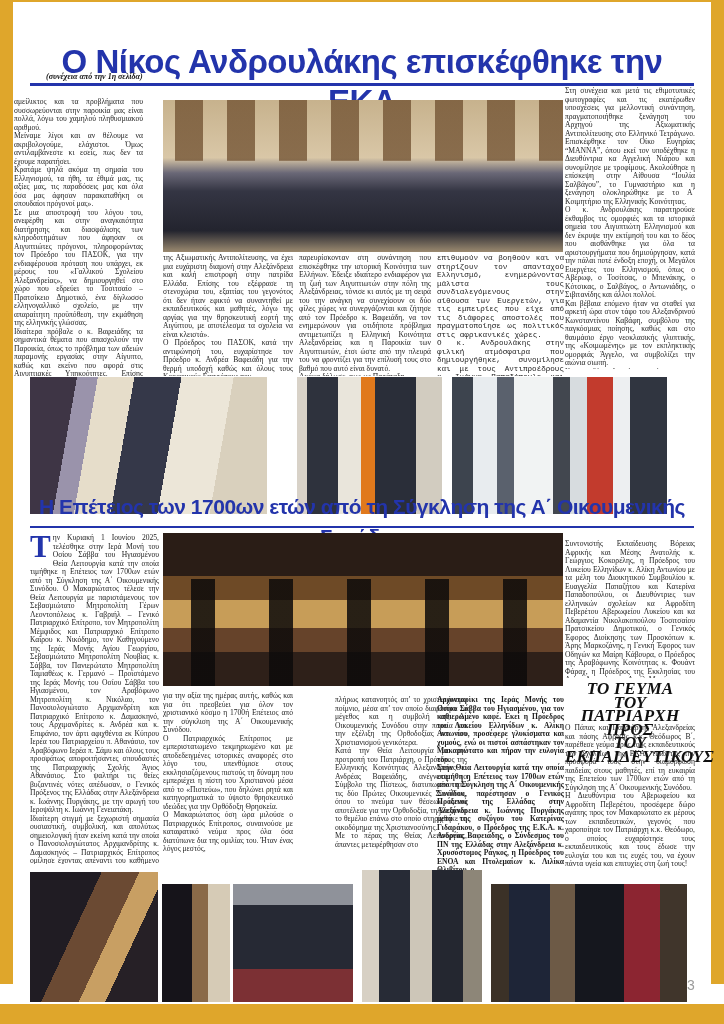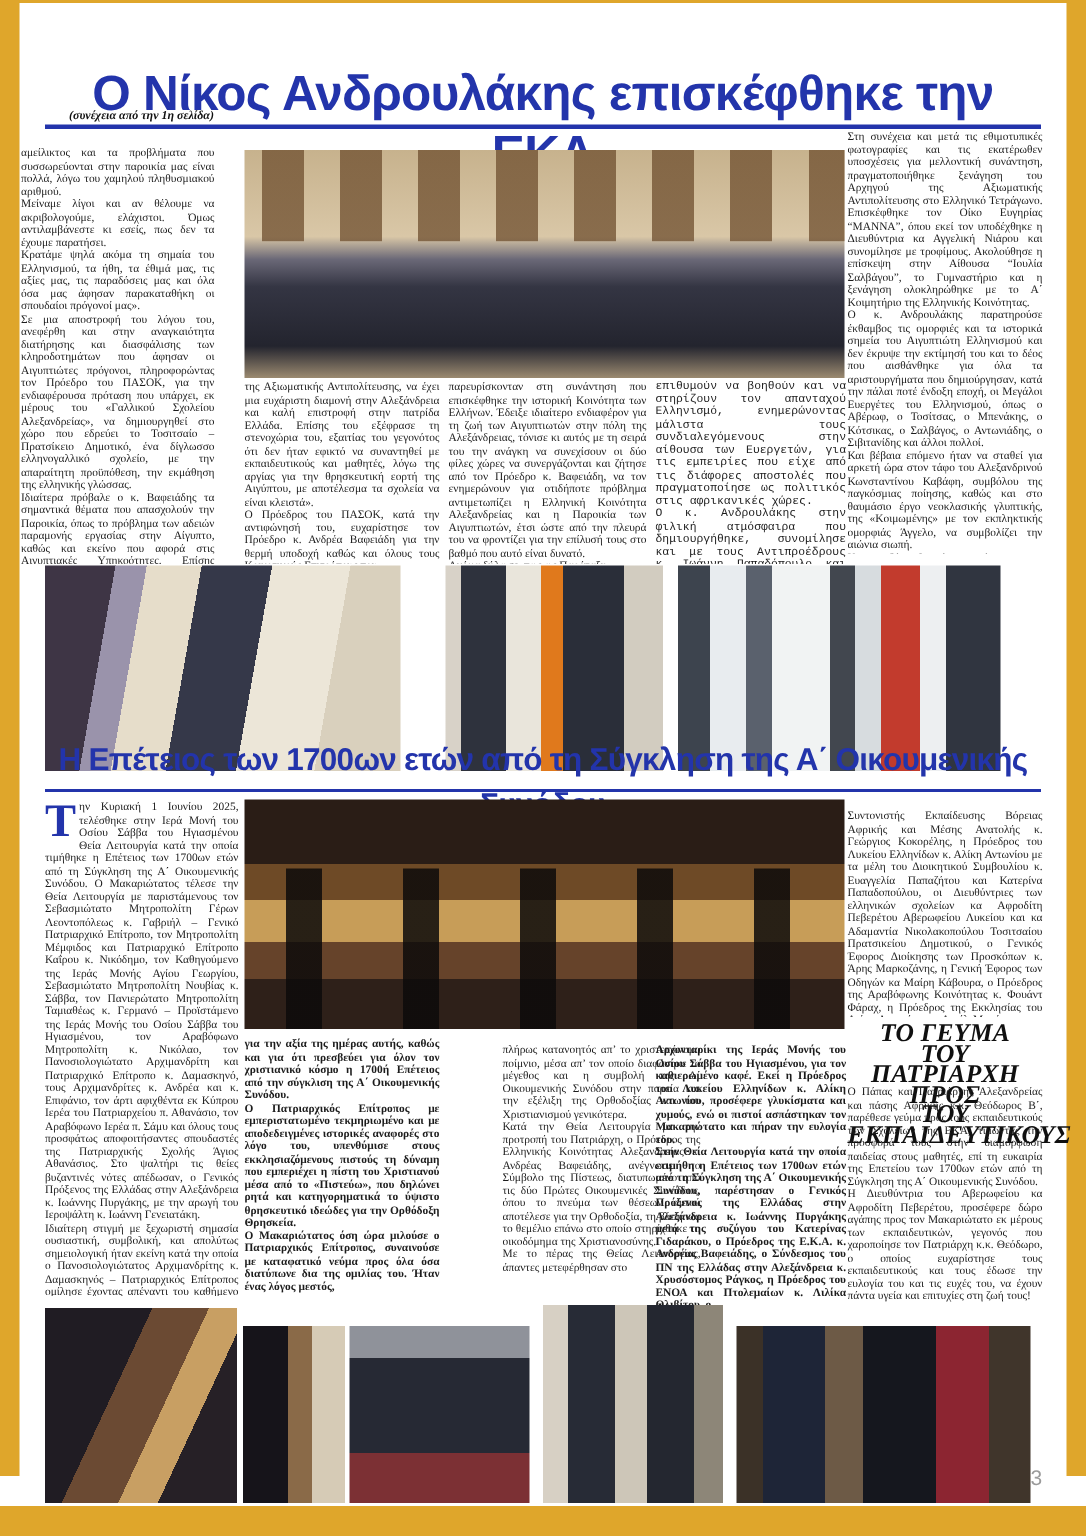--- a/index.html
+++ b/index.html
@@ -82,21 +82,21 @@
 
   <div class="photo ph-church" style="left:163px;top:533px;width:400px;height:153px;"></div>
 
   <div class="col" style="left:565px;top:540px;width:130px;height:138px;">Συντονιστής Εκπαίδευσης Βόρειας Αφρικής και Μέσης Ανατολής κ. Γεώργιος Κοκορέλης, η Πρόεδρος του Λυκείου Ελληνίδων κ. Αλίκη Αντωνίου με τα μέλη του Διοικητικού Συμβουλίου κ. Ευαγγελία Παπαζήτου και Κατερίνα Παπαδοπούλου, οι Διευθύντριες των ελληνικών σχολείων κα Αφροδίτη Πεβερέτου Αβερωφείου Λυκείου και κα Αδαμαντία Νικολακοπούλου Τοσιτσαίου Πρατσικείου Δημοτικού, ο Γενικός Έφορος Διοίκησης των Προσκόπων κ. Άρης Μαρκοζάνης, η Γενική Έφορος των Οδηγών κα Μαίρη Κάβουρα, ο Πρόεδρος της Αραβόφωνης Κοινότητας κ. Φουάντ Φάραχ, η Πρόεδρος της Εκκλησίας του Αγίου Αντωνίου κα Αντέλ Μπούτρος, και πολλοί εκπαιδευτικοί και πάροικοι.</div>
   <div class="subhead" style="left:565px;top:682px;width:130px;">ΤΟ ΓΕΥΜΑ
 ΤΟΥ ΠΑΤΡΙΑΡΧΗ ΠΡΟΣ
 ΤΟΥ ΕΚΠΑΙΔΕΥΤΙΚΟΥΣ</div>
   <div class="col" style="left:565px;top:724px;width:130px;height:160px;">Ο Πάπας και Πατριάρχης Αλεξανδρείας και πάσης Αφρικής κ.κ. Θεόδωρος Β΄, παρέθεσε γεύμα προς τους εκπαιδευτικούς των Σχολείων της ΕΚΑ, τιμώντας την προσφορά τους στην διαμόρφωση παιδείας στους μαθητές, επί τη ευκαιρία της Επετείου των 1700ων ετών από τη Σύγκληση της Α΄ Οικουμενικής Συνόδου.
 Η Διευθύντρια του Αβερωφείου κα Αφροδίτη Πεβερέτου, προσέφερε δώρο αγάπης προς τον Μακαριώτατο εκ μέρους των εκπαιδευτικών, γεγονός που χαροποίησε τον Πατριάρχη κ.κ. Θεόδωρο, ο οποίος ευχαρίστησε τους εκπαιδευτικούς και τους έδωσε την ευλογία του και τις ευχές του, να έχουν πάντα υγεία και επιτυχίες στη ζωή τους!</div>
 
-  <div class="col" style="left:163px;top:692px;width:130px;height:212px;font-weight:bold;">για την αξία της ημέρας αυτής, καθώς και για ότι πρεσβεύει για όλον τον χριστιανικό κόσμο η 1700ή Επέτειος από την σύγκλιση της Α΄ Οικουμενικής Συνόδου.
+  <div class="col" style="left:163px;top:692px;width:130px;height:212px;">για την αξία της ημέρας αυτής, καθώς και για ότι πρεσβεύει για όλον τον χριστιανικό κόσμο η 1700ή Επέτειος από την σύγκλιση της Α΄ Οικουμενικής Συνόδου.
 Ο Πατριαρχικός Επίτροπος με εμπεριστατωμένο τεκμηριωμένο και με αποδεδειγμένες ιστορικές αναφορές στο λόγο του, υπενθύμισε στους εκκλησιαζόμενους πιστούς τη δύναμη που εμπεριέχει η πίστη του Χριστιανού μέσα από το «Πιστεύω», που δηλώνει ρητά και κατηγορηματικά το ύψιστο θρησκευτικό ιδεώδες για την Ορθόδοξη Θρησκεία.
 Ο Μακαριώτατος όση ώρα μιλούσε ο Πατριαρχικός Επίτροπος, συναινούσε με καταφατικό νεύμα προς όλα όσα διατύπωνε δια της ομιλίας του. Ήταν ένας λόγος μεστός,</div>
   <div class="col" style="left:299px;top:696px;width:132px;height:208px;margin-left:36px;">πλήρως κατανοητός απ’ το χριστεπώνυμο ποίμνιο, μέσα απ’ τον οποίο διαφάνηκε το μέγεθος και η συμβολή της Α΄ Οικουμενικής Συνόδου στην πορεία και την εξέλιξη της Ορθοδοξίας και του Χριστιανισμού γενικότερα.
 Κατά την Θεία Λειτουργία με την προτροπή του Πατριάρχη, ο Πρόεδρος της Ελληνικής Κοινότητας Αλεξανδρείας κ. Ανδρέας Βαφειάδης, ανέγνωσε το Σύμβολο της Πίστεως, διατυπωμένο από τις δύο Πρώτες Οικουμενικές Συνόδους, όπου το πνεύμα των θέσεων αυτού αποτέλεσε για την Ορθοδοξία, τη βάση και το θεμέλιο επάνω στο οποίο στηρίχθηκε το οικοδόμημα της Χριστιανοσύνης.
 Με το πέρας της Θείας Λειτουργίας, άπαντες μετεφέρθησαν στο</div>
   <div class="col" style="left:437px;top:696px;width:127px;height:208px;font-weight:bold;">Αρχονταρίκι της Ιεράς Μονής του Οσίου Σάββα του Ηγιασμένου, για τον καθιερωμένο καφέ. Εκεί η Πρόεδρος του Λυκείου Ελληνίδων κ. Αλίκη Αντωνίου, προσέφερε γλυκίσματα και χυμούς, ενώ οι πιστοί ασπάστηκαν τον Μακαριώτατο και πήραν την ευλογία του.
 Στην Θεία Λειτουργία κατά την οποία ετιμήθη η Επέτειος των 1700ων ετών από τη Σύγκληση της Α΄ Οικουμενικής Συνόδου, παρέστησαν ο Γενικός Πρόξενος της Ελλάδας στην Αλεξάνδρεια κ. Ιωάννης Πυργάκης μετά της συζύγου του Κατερίνας Γιδαράκου, ο Πρόεδρος της Ε.Κ.Α. κ. Ανδρέας Βαφειάδης, ο Σύνδεσμος του ΠΝ της Ελλάδας στην Αλεξάνδρεια κ. Χρυσόστομος Ράγκος, η Πρόεδρος του ΕΝΟΑ και Πτολεμαίων κ. Λιλίκα Θλιβίτου, ο</div>
 
   <div class="photo ph-b1" style="left:30px;top:872px;width:128px;height:130px;"></div>
   <div class="photo ph-b2" style="left:162px;top:884px;width:68px;height:118px;"></div>

